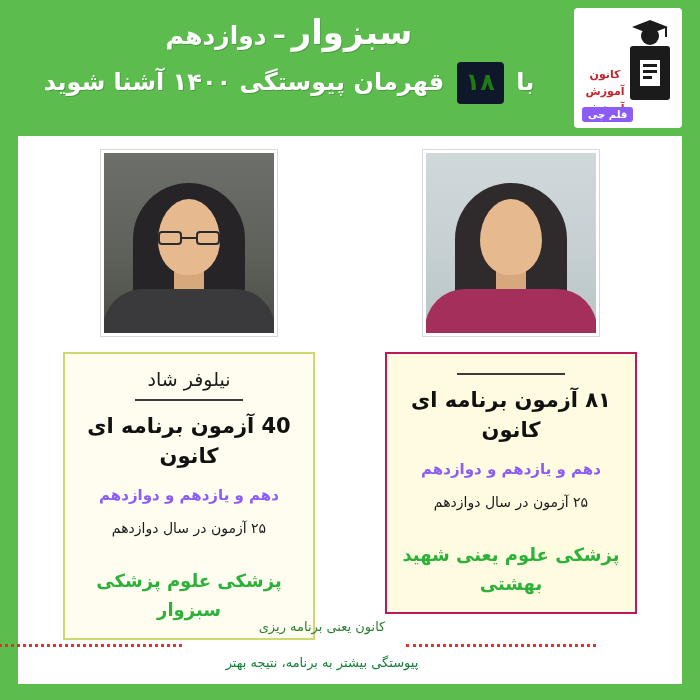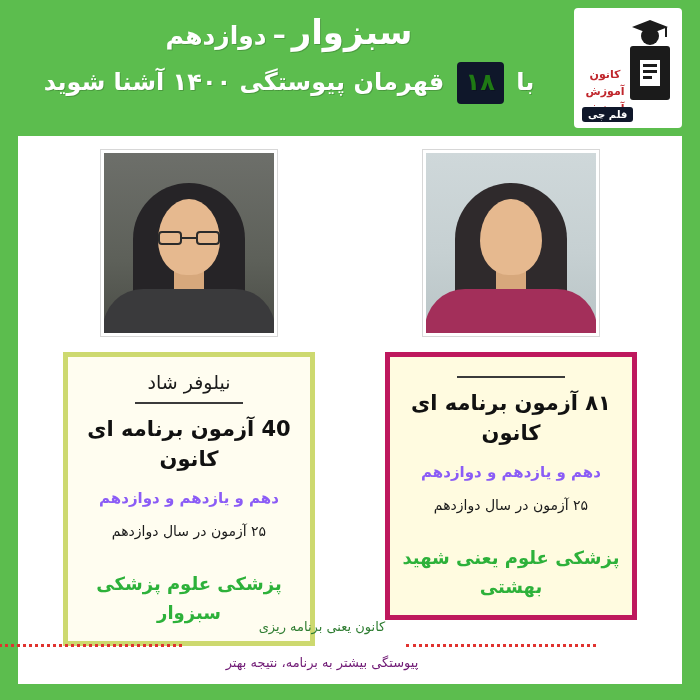--- a/index.html
+++ b/index.html
@@ -68,21 +68,21 @@
     font-size: 11px;
     line-height: 17px;
     font-weight: bold;
     font-family: "DejaVu Sans", sans-serif;
     margin-top: 48px;
   }
   .logo-badge {
     position: absolute;
     bottom: 2px;
     left: 4px;
-    background: #0f172a;
+    background: #8b5cf6;
     color: #ffffff;
     font-size: 10px;
     font-weight: bold;
     padding: 2px 6px;
     border-radius: 3px;
   }
 
   .title-block {
     position: absolute;
     top: 12px;
@@ -240,21 +240,21 @@
     width: 14px;
     height: 2px;
     background: #2b2b2b;
   }
 
   .info-card {
     margin-top: 16px;
     width: 252px;
     min-height: 248px;
     background: #fffbe0;
-    border: 5px solid #be185d;
+    border: 2px solid #be185d;
     box-sizing: border-box;
     padding: 12px 10px 14px 10px;
     text-align: center;
     direction: rtl;
   }
   .info-card.right-variant {
     background: #fffdf0;
     border-color: #cdd96f;
   }
   .p-name {
@@ -319,21 +319,21 @@
   }
   .dots.left { left: 30px; width: 190px; }
   .dots.right { right: 30px; width: 190px; }
   .f-line1 {
     font-size: 13px;
     color: #2f7d32;
     line-height: 22px;
   }
   .f-line2 {
     font-size: 13px;
-    color: #701a75;
+    color: #15803d;
     line-height: 22px;
   }
   .bottom-strip {
     position: absolute;
     bottom: 0;
     left: 0;
     width: 700px;
     height: 16px;
     background: #5cbd4e;
   }

